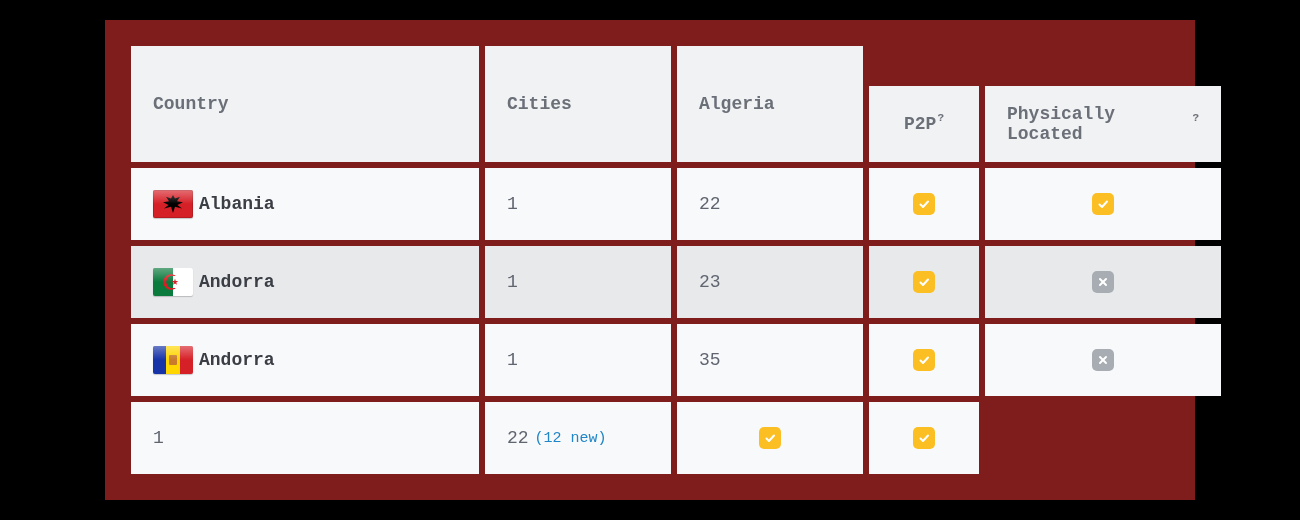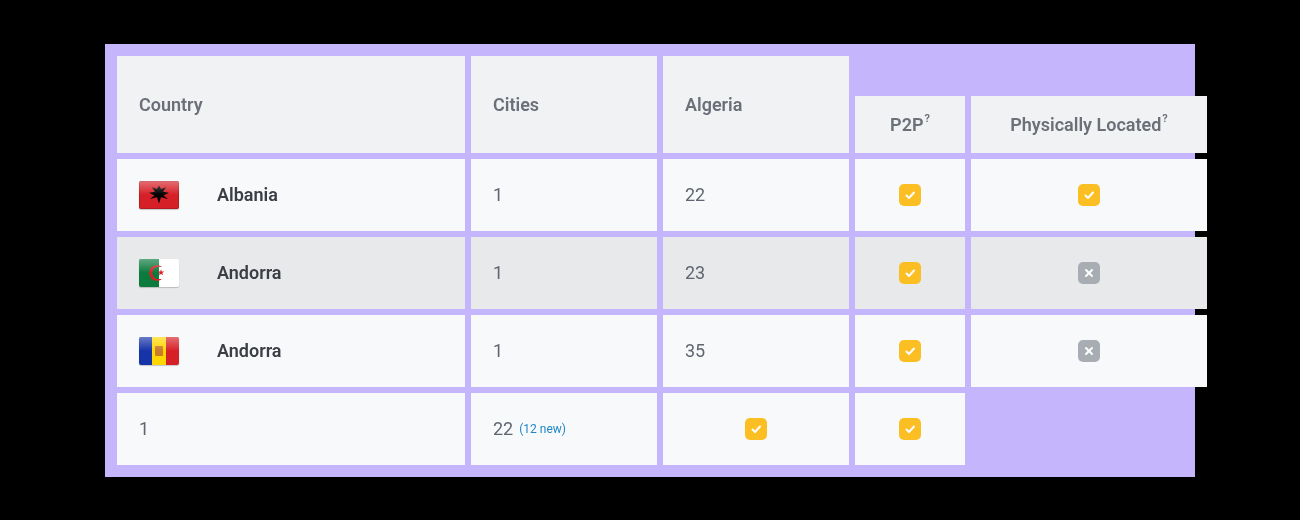--- a/index.html
+++ b/index.html
@@ -6,23 +6,24 @@
   body {
     background: #000;
     font-family: -apple-system, BlinkMacSystemFont, "Segoe UI", Roboto, Helvetica, Arial, sans-serif;
     width: 1300px;
     height: 520px;
     display: flex;
     align-items: center;
     justify-content: center;
   }
   .table-container {
-    background: #c4b5fd;
+    background: #7f1d1d;
     width: 1090px;
-    padding: 12px;
+    padding: 26px;
+    font-family: Liberation Mono, monospace;
   }
   .table {
     display: grid;
     grid-template-columns: 348px 186px 186px 110px 236px;
     gap: 6px 6px;
   }
   .th {
     background: #f1f2f4;
     color: #6b6f78;
     font-weight: 600;
@@ -42,21 +43,21 @@
     background: #f8f9fa;
     color: #3b3e45;
     font-size: 18px;
     padding: 18px 22px;
     display: flex;
     align-items: center;
     min-height: 72px;
   }
   .td.center { justify-content: center; }
   .td.alt { background: #e7e9eb; }
-  .country-cell { gap: 38px; font-weight: 600; }
+  .country-cell { gap: 6px; font-weight: 600; }
   .flag {
     width: 40px;
     height: 28px;
     border-radius: 2px;
     box-shadow: inset 0 0 0 1px rgba(0,0,0,0.15), 0 1px 1px rgba(0,0,0,0.2);
     position: relative;
     overflow: hidden;
     flex-shrink: 0;
   }
   .flag-gloss::after {
@@ -95,21 +96,21 @@
   .flag-andorra .b2 { position:absolute; left:33.33%; top:0; bottom:0; width:33.34%; background:#ffd600; }
   .flag-andorra .b3 { position:absolute; right:0; top:0; bottom:0; width:33.33%; background:#d62027; }
   .flag-andorra .crest { position:absolute; left:50%; top:50%; transform:translate(-50%,-50%); width:8px; height:10px; background:#c97a2b; border-radius:1px; }
   
   .flag-argentina .s1 { position:absolute; left:0; right:0; top:0; height:33.33%; background:#7ec7ee; }
   .flag-argentina .s2 { position:absolute; left:0; right:0; top:33.33%; height:33.34%; background:#fff; }
   .flag-argentina .s3 { position:absolute; left:0; right:0; bottom:0; height:33.33%; background:#7ec7ee; }
   .flag-argentina .sun { position:absolute; left:50%; top:50%; transform:translate(-50%,-50%); width:9px; height:9px; background:#f7b733; border-radius:50%; box-shadow:0 0 0 1px #d89a1e; }
 
   .cities-val, .servers-val { color:#606570; }
-  .new-label { color:#1f86c7; font-size:12px; margin-left:6px; }
+  .new-label { color:#1f86c7; font-size:15px; margin-left:6px; }
 
   .badge {
     width: 22px; height: 22px;
     border-radius: 5px;
     display:flex; align-items:center; justify-content:center;
   }
   .badge-yes { background:#fbbf24; }
   .badge-no  { background:#a8adb3; }
   .badge svg { width:12px; height:12px; display:block; }
 </style>

